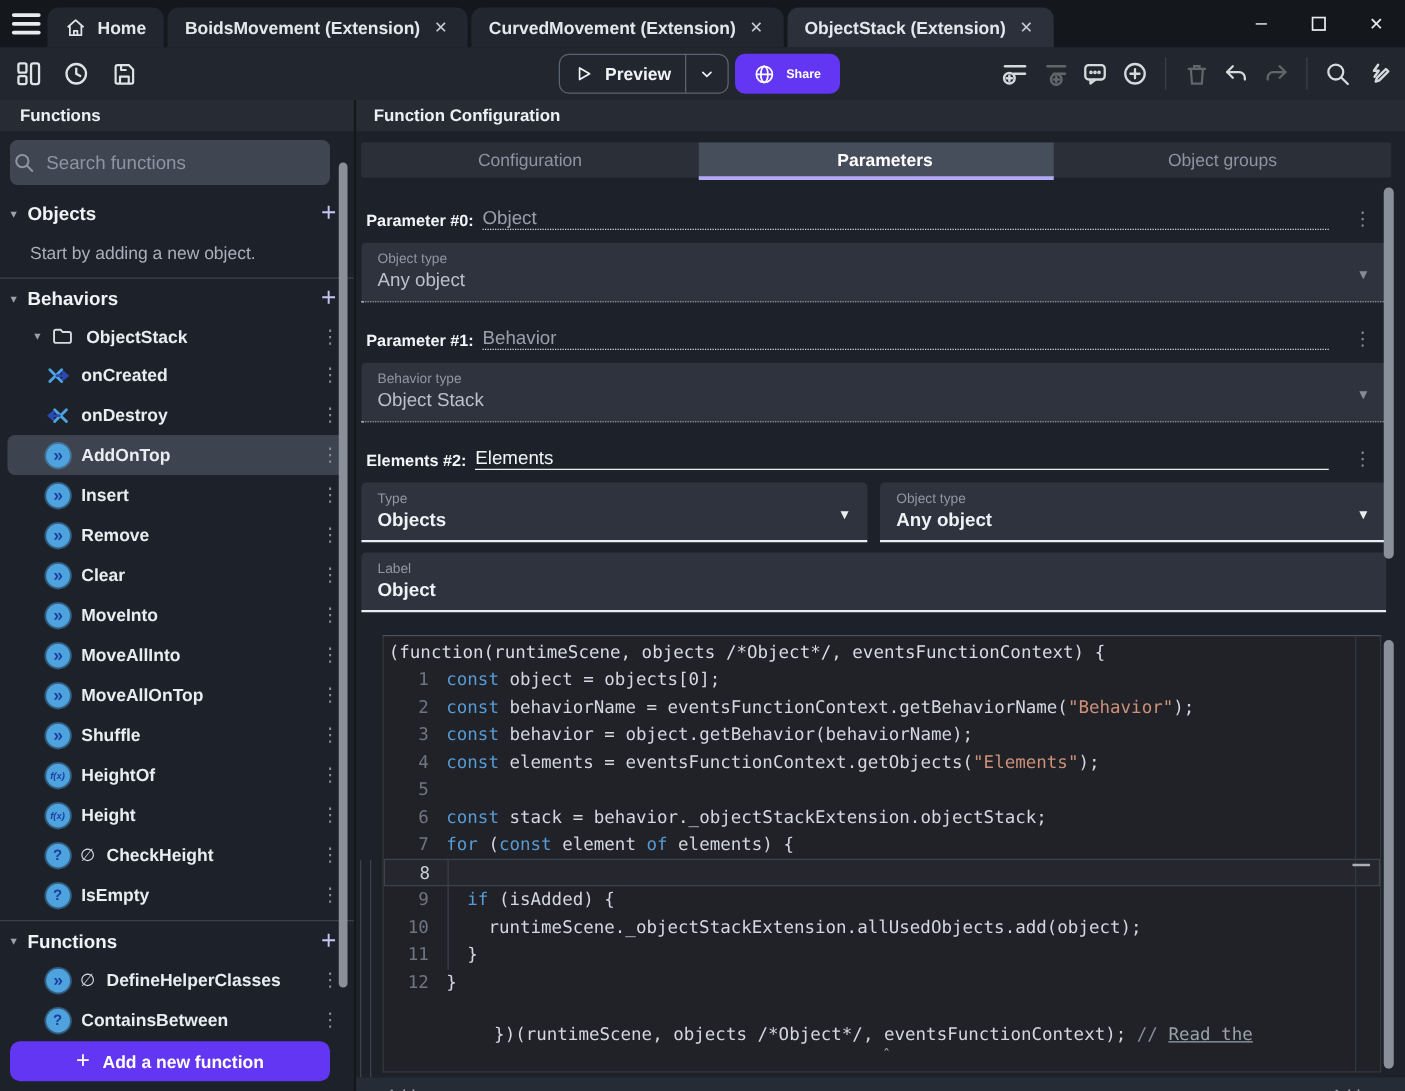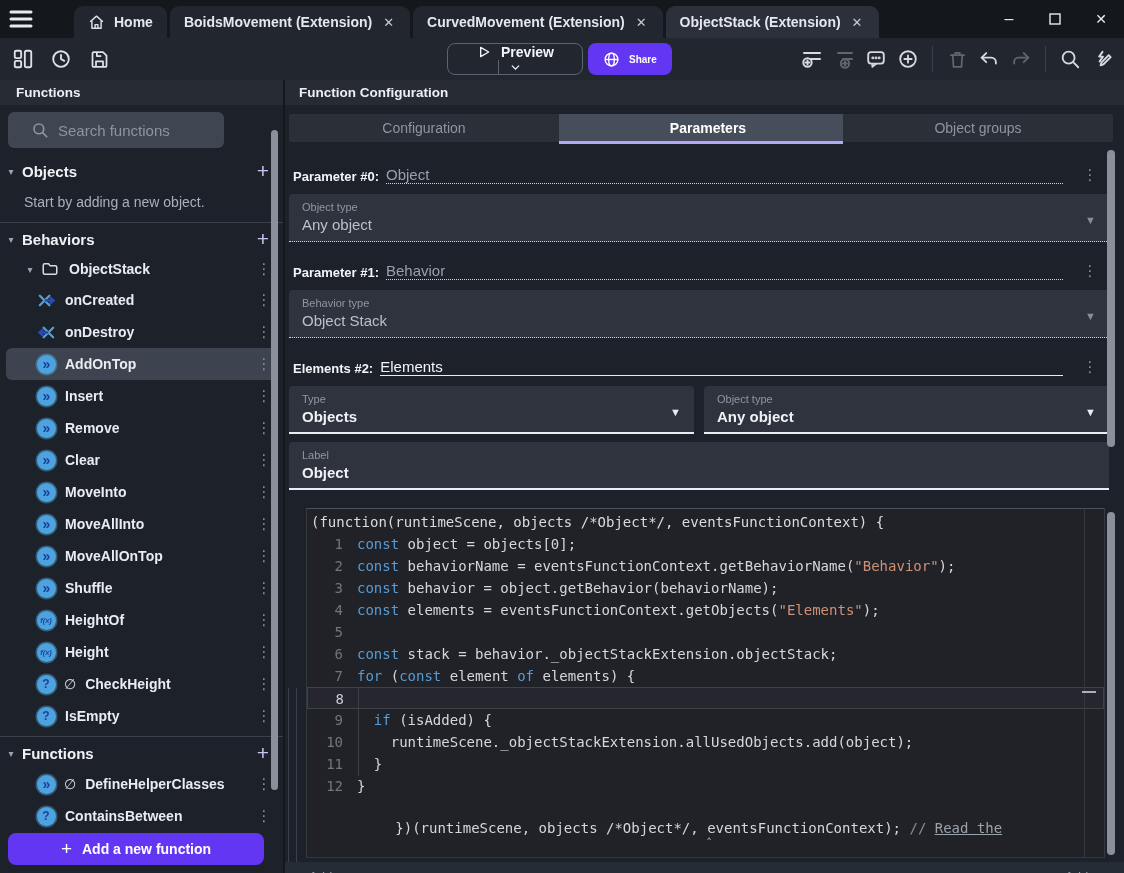--- a/index.html
+++ b/index.html
@@ -5,56 +5,56 @@
   * { margin:0; padding:0; box-sizing:border-box; }
   html,body { background:#14171c; }
   .app{ position:relative; width:1124px; height:873px; overflow:hidden;
         font-family:"Liberation Sans","DejaVu Sans",sans-serif; color:#e8ebef;
         background:#1d222a; }
   svg{ display:block; }
 
   
   .titlebar{ position:absolute; left:0; top:0; width:100%; height:38px; background:#14171c; }
   .hamburger{ position:absolute; left:9px; top:10px; width:24px; height:18px; color:#e8ebef; cursor:pointer;}
-  .tabstrip{ position:absolute; left:38px; bottom:0; display:flex; gap:3px; height:32px;margin-left:36px; }
+  .tabstrip{ position:absolute; left:38px; bottom:0; display:flex; gap:3px; height:32px; }
   .ttab{ display:flex; align-items:center; gap:9px; padding:0 14px; background:#22262e;
          border-radius:9px 9px 0 0; font-size:14px; font-weight:700; color:#e4e8ee; cursor:pointer; }
   .ttab.active{ background:#2b303a; }
   .ttab .tclose{ font-size:13px; font-weight:400; color:#c4cad3; padding:0 2px; }
   .winctl{ position:absolute; right:0; top:0; height:38px; display:flex; }
   .winbtn{ width:46px; height:38px; display:flex; align-items:center; justify-content:center;
            color:#e8ebef; font-size:14px; }
 
   
   .toolbar{ position:absolute; left:0; top:38px; width:100%; height:42px; background:#22272f; }
   .tb-left{ position:absolute; left:10px; top:8px; display:flex; gap:12px; color:#dfe3e9; }
   .tb-ic{ width:26px; height:26px; display:flex; align-items:center; justify-content:center; }
   .preview-btn{ position:absolute; left:447px; top:5px; width:136px; height:32px; display:flex;
-                align-items:center; border:1px solid #5c6370; border-radius:8px; color:#f2f4f7;flex-direction:column; }
+                align-items:center; border:1px solid #5c6370; border-radius:8px; color:#f2f4f7; }
   .preview-main{ flex:1; display:flex; align-items:center; justify-content:center; gap:9px;
                  font-size:14px; font-weight:700; height:100%; }
   .preview-caret{ width:34px; height:100%; border-left:1px solid #5c6370; display:flex;
                   align-items:center; justify-content:center; }
   .share-btn{ position:absolute; left:588px; top:5px; height:32px; padding:0 15px; display:flex;
               align-items:center; gap:9px; border-radius:8px; font-size:10px; font-weight:700; color:#fff; }
   .tb-right{ position:absolute; right:10px; top:8px; display:flex; align-items:center; gap:8px; color:#d6dade; }
   .tb-right .tb-ic{ width:24px; height:24px; }
   .dim{ opacity:.35; }
   .tb-sep{ width:1px; height:26px; background:#3a404b; margin:0 4px; }
 
   
   .content-divider{ position:absolute; left:283px; top:80px; width:2px; bottom:0; background:#14171c; }
   .panel-header{ height:25px; background:#272c34; display:flex; align-items:center;
                  font-size:13.5px; font-weight:600; color:#eceff3; }
 
   
   .sidebar{ position:absolute; left:0; top:80px; width:283px; bottom:4px; background:#1d222a; }
   .sidebar .panel-header{ padding-left:16px; }
-  .search-box{ position:absolute; left:8px; top:32px; width:216px; height:36px; background:#3f4551;
-               border-radius:6px; display:flex; align-items:center; padding:0 23px; gap:9px; }
+  .search-box{ position:absolute; left:8px; top:32px; width:256px; height:36px; background:#3f4551;
+               border-radius:6px; display:flex; align-items:center; padding:0 2px; gap:9px; }
   .search-box input{ flex:1; background:transparent; border:none; outline:none; color:#e8ebef;
                      font-size:15px; font-family:inherit; }
   .search-box input::placeholder{ color:#8d95a2; }
   .sec-head{ position:absolute; left:0; width:283px; height:26px; display:flex; align-items:center; }
   .sec-caret{ width:22px; text-align:center; color:#9aa2ad; font-size:10px; }
   .sec-title{ font-size:15px; font-weight:700; color:#f0f2f6; flex:1; }
   .sec-plus{ width:40px; text-align:center; color:#c7c2ef; font-size:21px; font-weight:400; cursor:pointer; }
   .empty-note{ position:absolute; left:24px; top:114px; font-size:14px; color:#a9b0bb; }
   .h-divider{ position:absolute; left:0; width:283px; height:1px; background:#3b414b; }
   .fn-list{ position:absolute; left:0; width:283px; }

